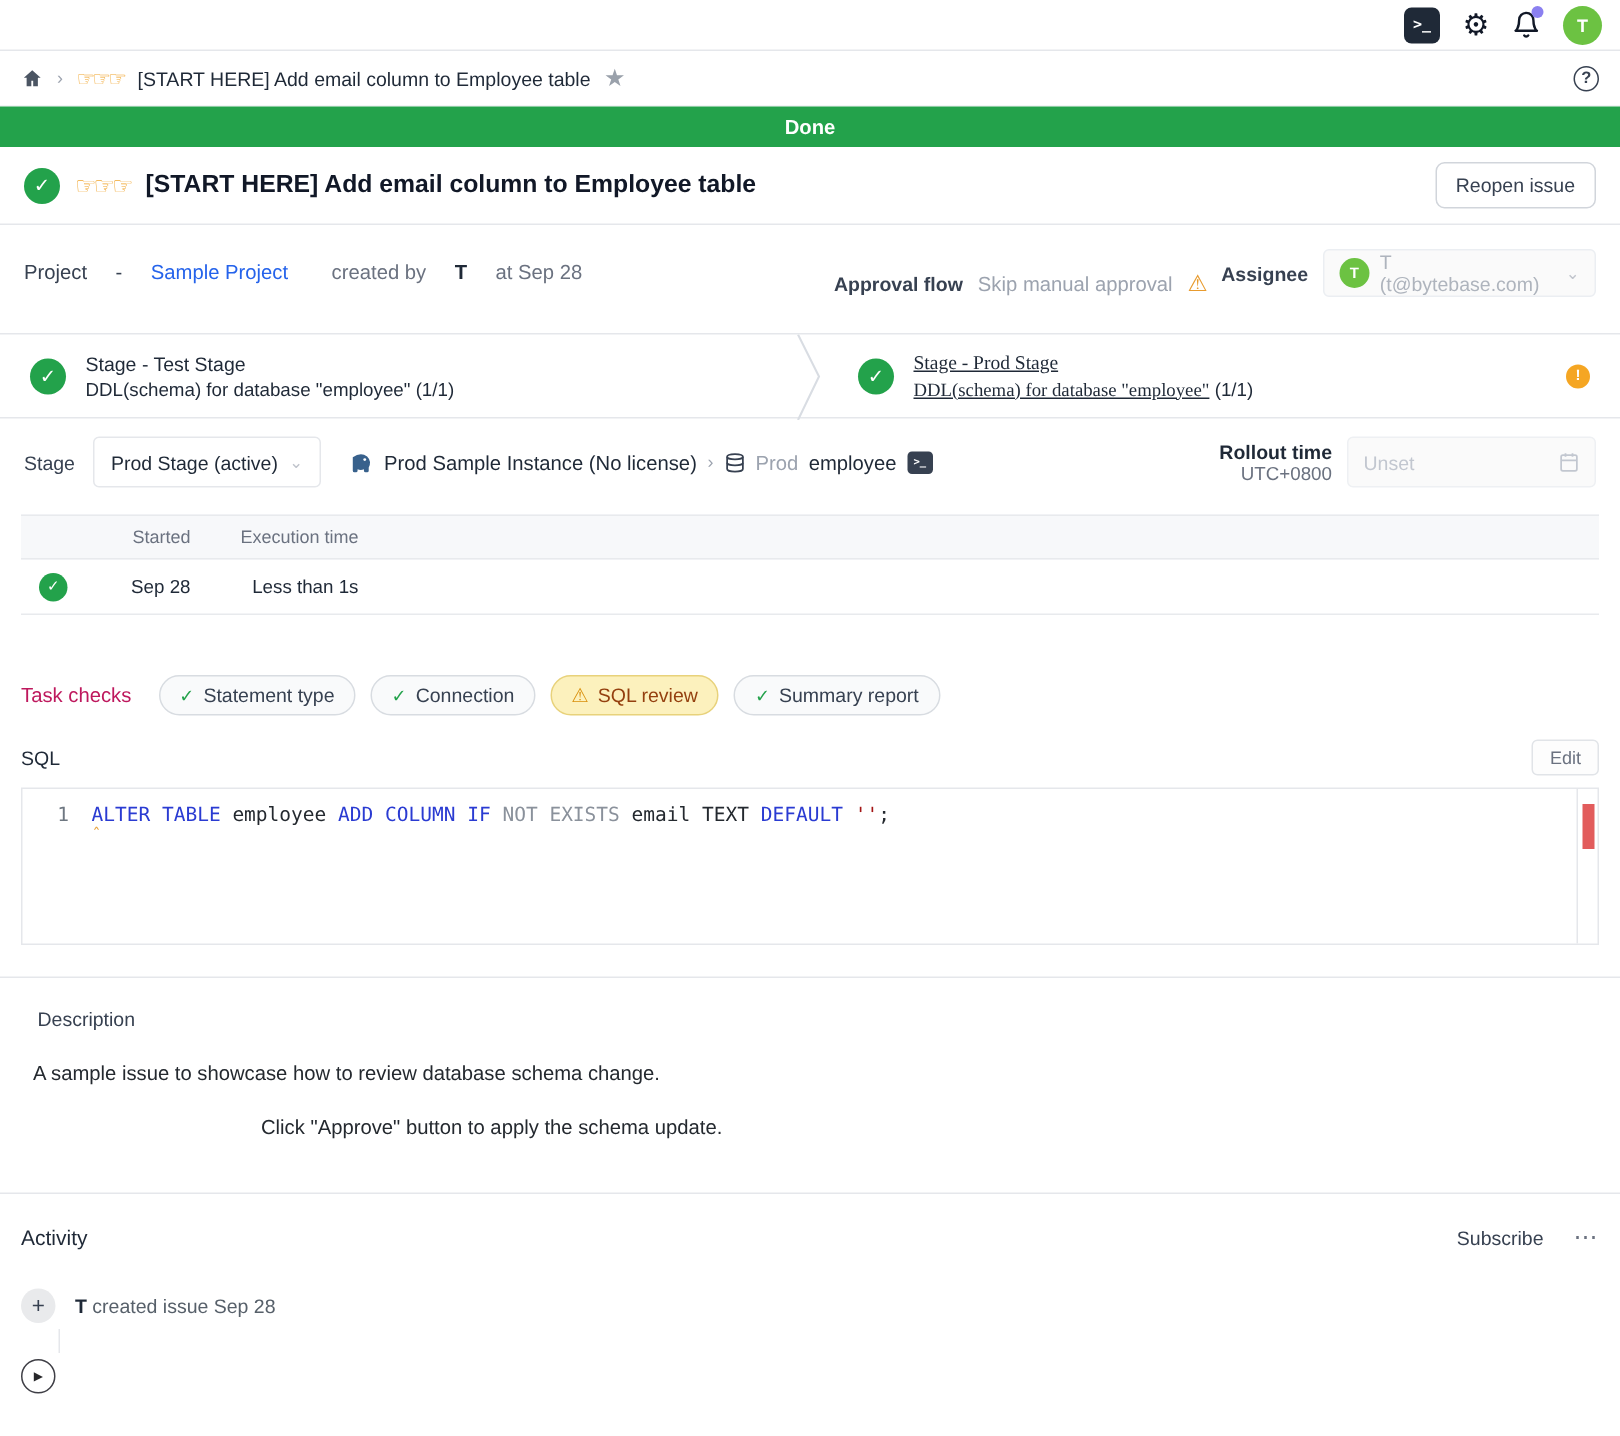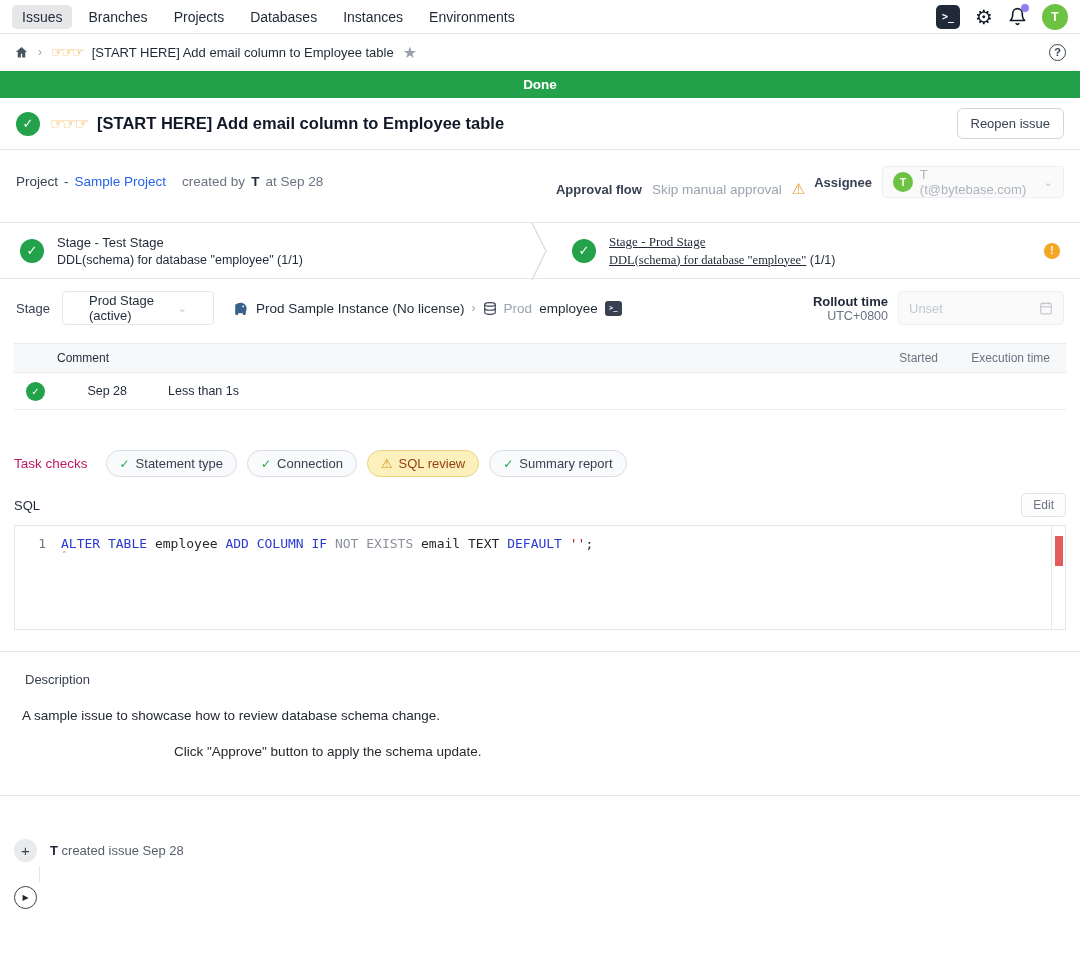--- a/index.html
+++ b/index.html
@@ -43,21 +43,21 @@
     border-bottom:1px solid #e5e7eb; }
   .check-circle { width:24px; height:24px; min-width:24px; border-radius:50%; background:#23a24b;
     color:#fff; font-size:13px; font-weight:700; display:flex; align-items:center; justify-content:center; }
   .issue-title { font-size:16.5px; font-weight:700; color:#111827; }
   .title-pointer { font-size:16px; }
   .reopen-btn { margin-left:auto; background:#fff; border:1px solid #d1d5db; border-radius:6px;
     padding:7px 13px; font-size:13px; color:#374151; cursor:pointer; }
 
   
   .meta { display:flex; justify-content:space-between; padding:16px 16px 24px; }
-  .meta-left { display:flex; align-items:center; gap:6px; font-size:13.5px; padding-top:6px; height:24px; }
+  .meta-left { display:flex; align-items:center; gap:19px; font-size:13.5px; padding-top:6px; height:24px; }
   .proj-label { color:#374151; }
   .link { color:#2563eb; cursor:pointer; }
   .opened { color:#6b7280; margin-left:10px; }
   .opener { color:#1f2937; font-weight:600; }
   .meta-right { display:flex; flex-direction:row; align-items:flex-end; gap:9px; }
   .meta-row { display:flex; align-items:center; gap:10px; }
   .meta-label { font-size:13px; font-weight:600; color:#374151; }
   .approval-val { font-size:13.5px; color:#9ca3af; }
   .warn-tri { color:#e89b2e; font-size:15px; }
   .assignee-select { display:flex; align-items:center; gap:7px; width:182px; height:32px;
@@ -74,21 +74,21 @@
   .stage-title { font-size:13px; color:#1f2937; margin-bottom:3px; }
   .stage-sub { font-size:12.5px; color:#1f2937; }
   .u { text-decoration:underline;font-family:Liberation Serif, serif; }
   .alert-circle { margin-left:auto; width:16px; height:16px; border-radius:50%; background:#f5a623;
     color:#fff; font-size:10px; font-weight:700; display:flex; align-items:center; justify-content:center; }
 
   
   .stage-bar { display:flex; align-items:center; gap:12px; padding:12px 16px; }
   .sb-label { font-size:13px; color:#374151; }
   .stage-select { display:flex; align-items:center; width:152px; height:34px;
-    border:1px solid #e5e7eb; border-radius:4px; padding:0 26px; font-size:13px; color:#1f2937; cursor:pointer; }
+    border:1px solid #e5e7eb; border-radius:4px; padding:0 11px; font-size:13px; color:#1f2937; cursor:pointer; }
   .db-crumb { display:flex; align-items:center; gap:7px; font-size:13.5px; color:#1f2937; margin-left:6px; }
   .env-prefix { color:#9ca3af; }
   .db-name { font-weight:500; }
   .mini-term { width:17px; height:15px; background:#374151; border-radius:3px; color:#fff;
     font-family:"DejaVu Sans Mono",monospace; font-size:7px; font-weight:bold;
     display:flex; align-items:center; justify-content:center; cursor:pointer; }
   .rollout { margin-left:auto; display:flex; align-items:center; gap:10px; }
   .rollout-labels { text-align:right; }
   .rollout-title { font-size:13px; font-weight:600; color:#1f2937; }
   .rollout-tz { font-size:12.5px; color:#6b7280; }
@@ -166,28 +166,20 @@
   .seg-bold { font-weight:600; color:#1f2937; }
   .seg-muted { color:#57606a; }
   .seg-light { color:#9ca3af; }
 
   svg { display:block; }
 </style>
 </head>
 <body>
 
 <div class="topnav">
-  <div class="nav-items">
-    <div class="nav-item selected">Issues</div>
-    <div class="nav-item">Branches</div>
-    <div class="nav-item">Projects</div>
-    <div class="nav-item">Databases</div>
-    <div class="nav-item">Instances</div>
-    <div class="nav-item">Environments</div>
-  </div>
   <div class="nav-right">
     <div class="term-icon">&gt;_</div>
     <div class="gear-icon">⚙</div>
     <div class="bell-wrap">
       <svg width="19" height="19" viewBox="0 0 24 24" fill="none" stroke="#111827" stroke-width="2" stroke-linecap="round" stroke-linejoin="round">
         <path d="M18 8a6 6 0 0 0-12 0c0 7-3 9-3 9h18s-3-2-3-9"></path>
           <path d="M13.7 21a2 2 0 0 1-3.4 0"></path>
       </svg>
       <span class="bell-dot"></span>
     </div>
@@ -302,21 +294,20 @@
           <line x1="8" y1="2" x2="8" y2="6"></line>
           <line x1="3" y1="10" x2="21" y2="10"></line>
       </svg>
     </div>
   </div>
 </div>
 
 <div class="task-table">
   <div class="tt-head">
     <div class="col-icon"></div>
-    <div class="col-comment">Comment</div>
     <div class="col-started">Started</div>
     <div class="col-exec">Execution time</div>
   </div>
   <div class="tt-row">
     <div class="col-icon">
         <div class="small-check">✓</div>
       </div>
     <div class="col-started">Sep 28</div>
     <div class="col-exec">Less than 1s</div>
   </div>
@@ -366,20 +357,27 @@
 
 <div class="desc">
   <div class="desc-label">Description</div>
   <div class="desc-line1">A sample issue to showcase how to review database schema change.</div>
   <div class="desc-line2">Click "Approve" button to apply the schema update.</div>
 </div>
 
 <div class="divider2"></div>
 
 <div class="activity">
+  <div class="act-head">
+    <span class="act-title">Activity</span>
+    <div class="act-right">
+      <span class="subscribe">Subscribe</span>
+      <span class="dots">⋯</span>
+    </div>
+  </div>
   <div class="act-items">
     <div class="act-item">
       <div class="act-icon icon-plus">+</div>
       <div>
         <span class="seg-bold">T </span><span class="seg-muted">created issue </span><span class="seg-muted">Sep 28</span>
       </div>
     </div>
     <div class="connector"></div>
     <div class="act-item">
       <div class="act-icon icon-play">▶</div>

